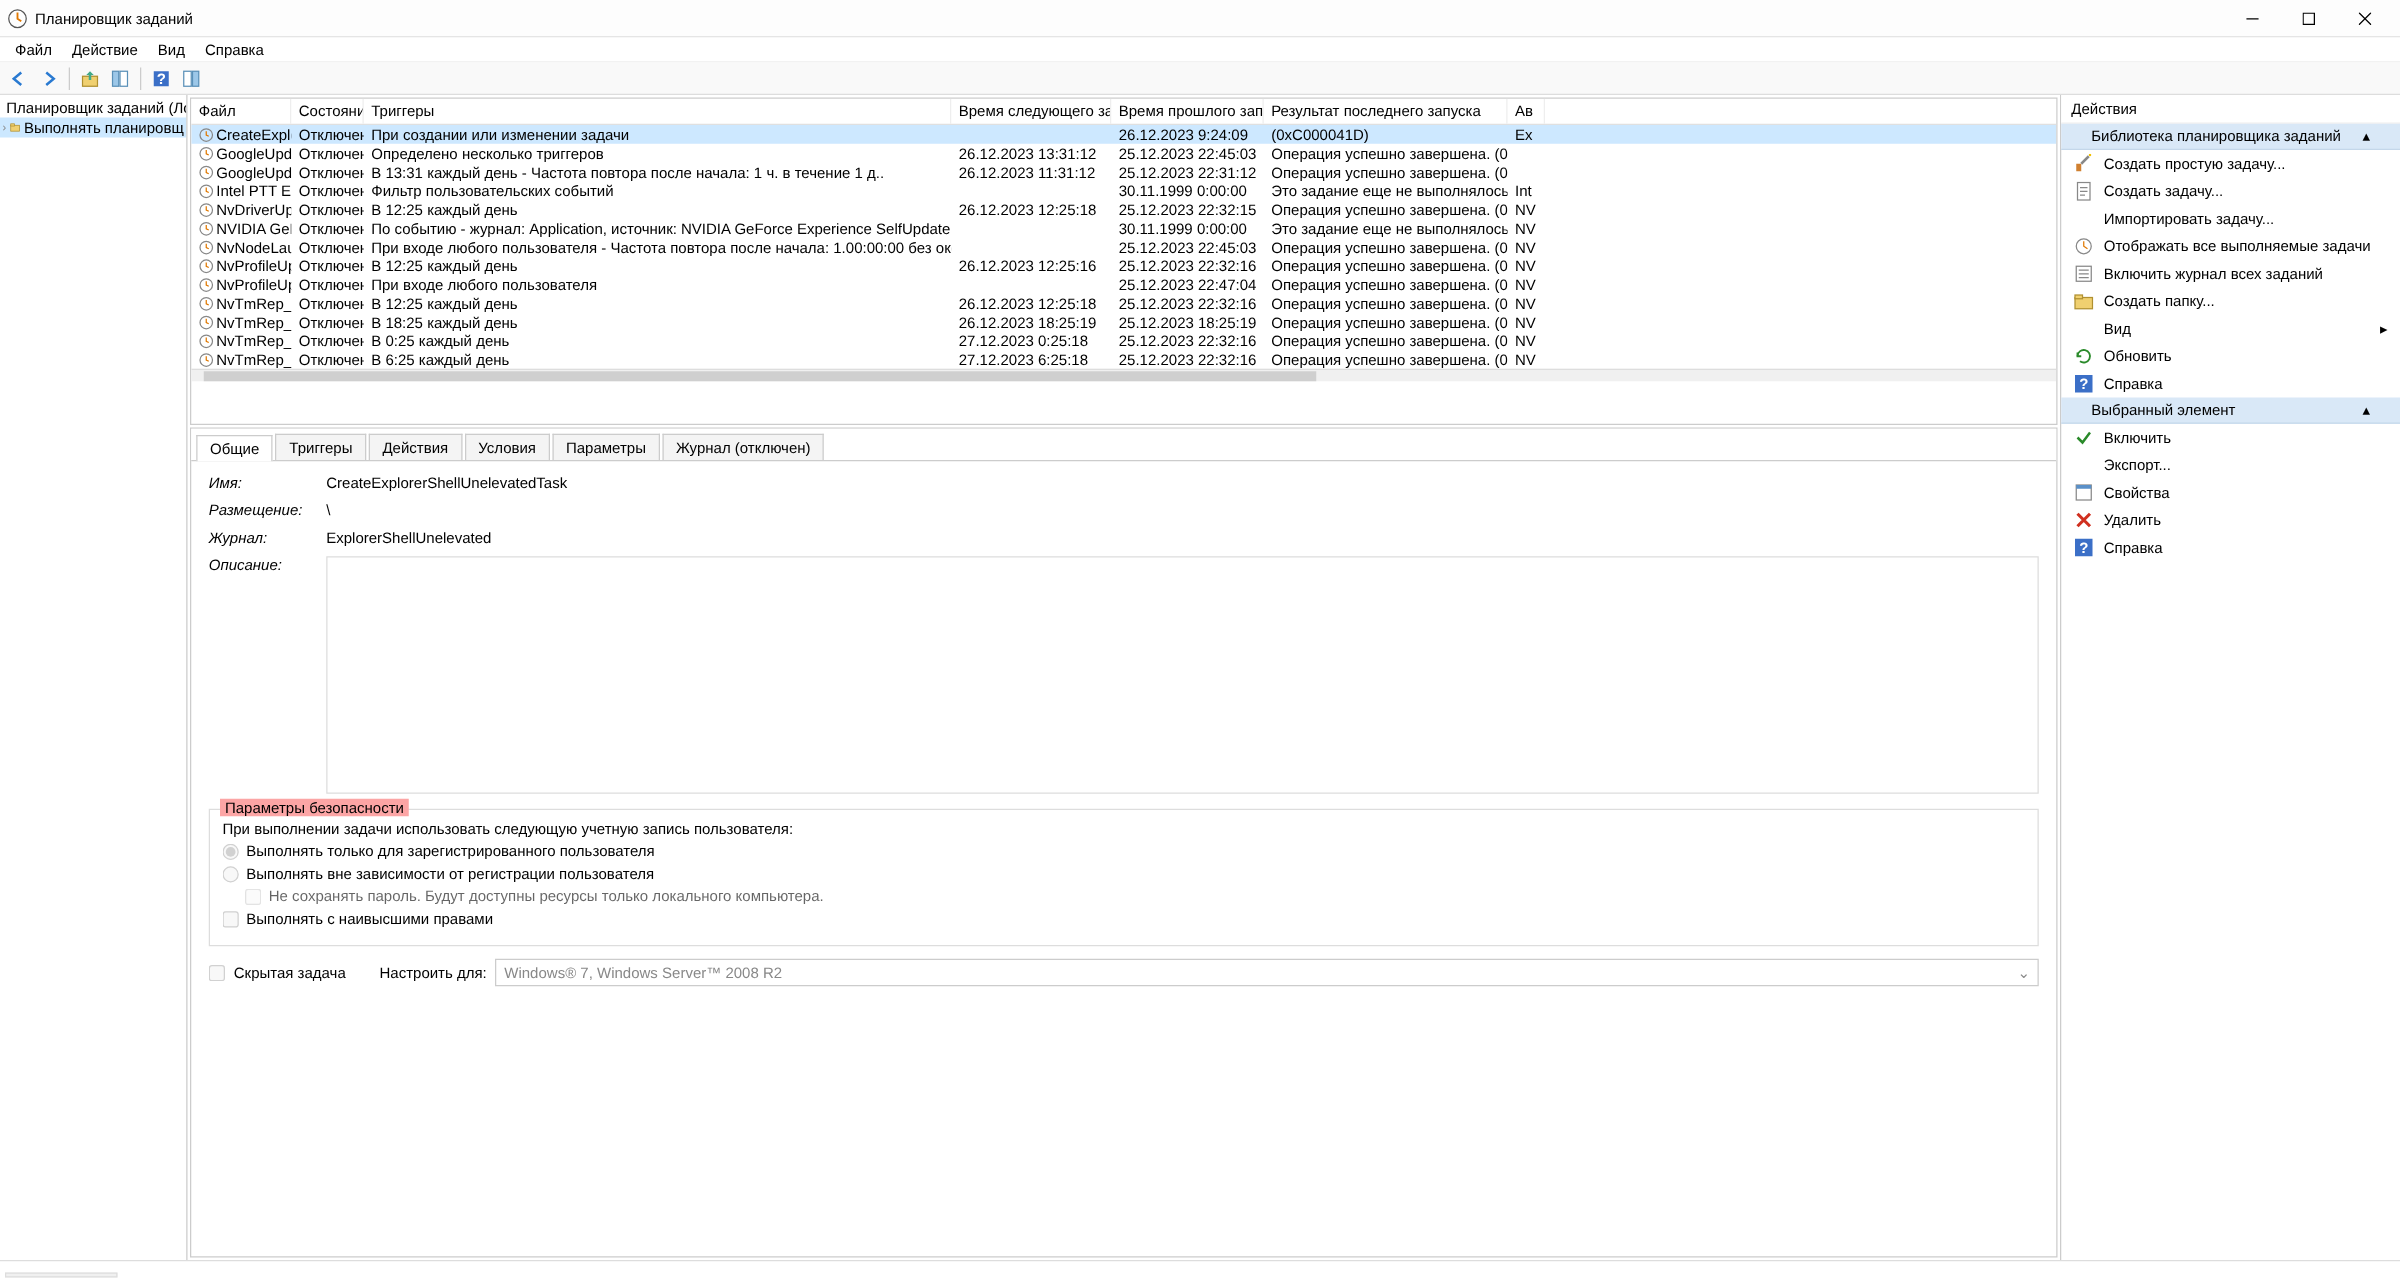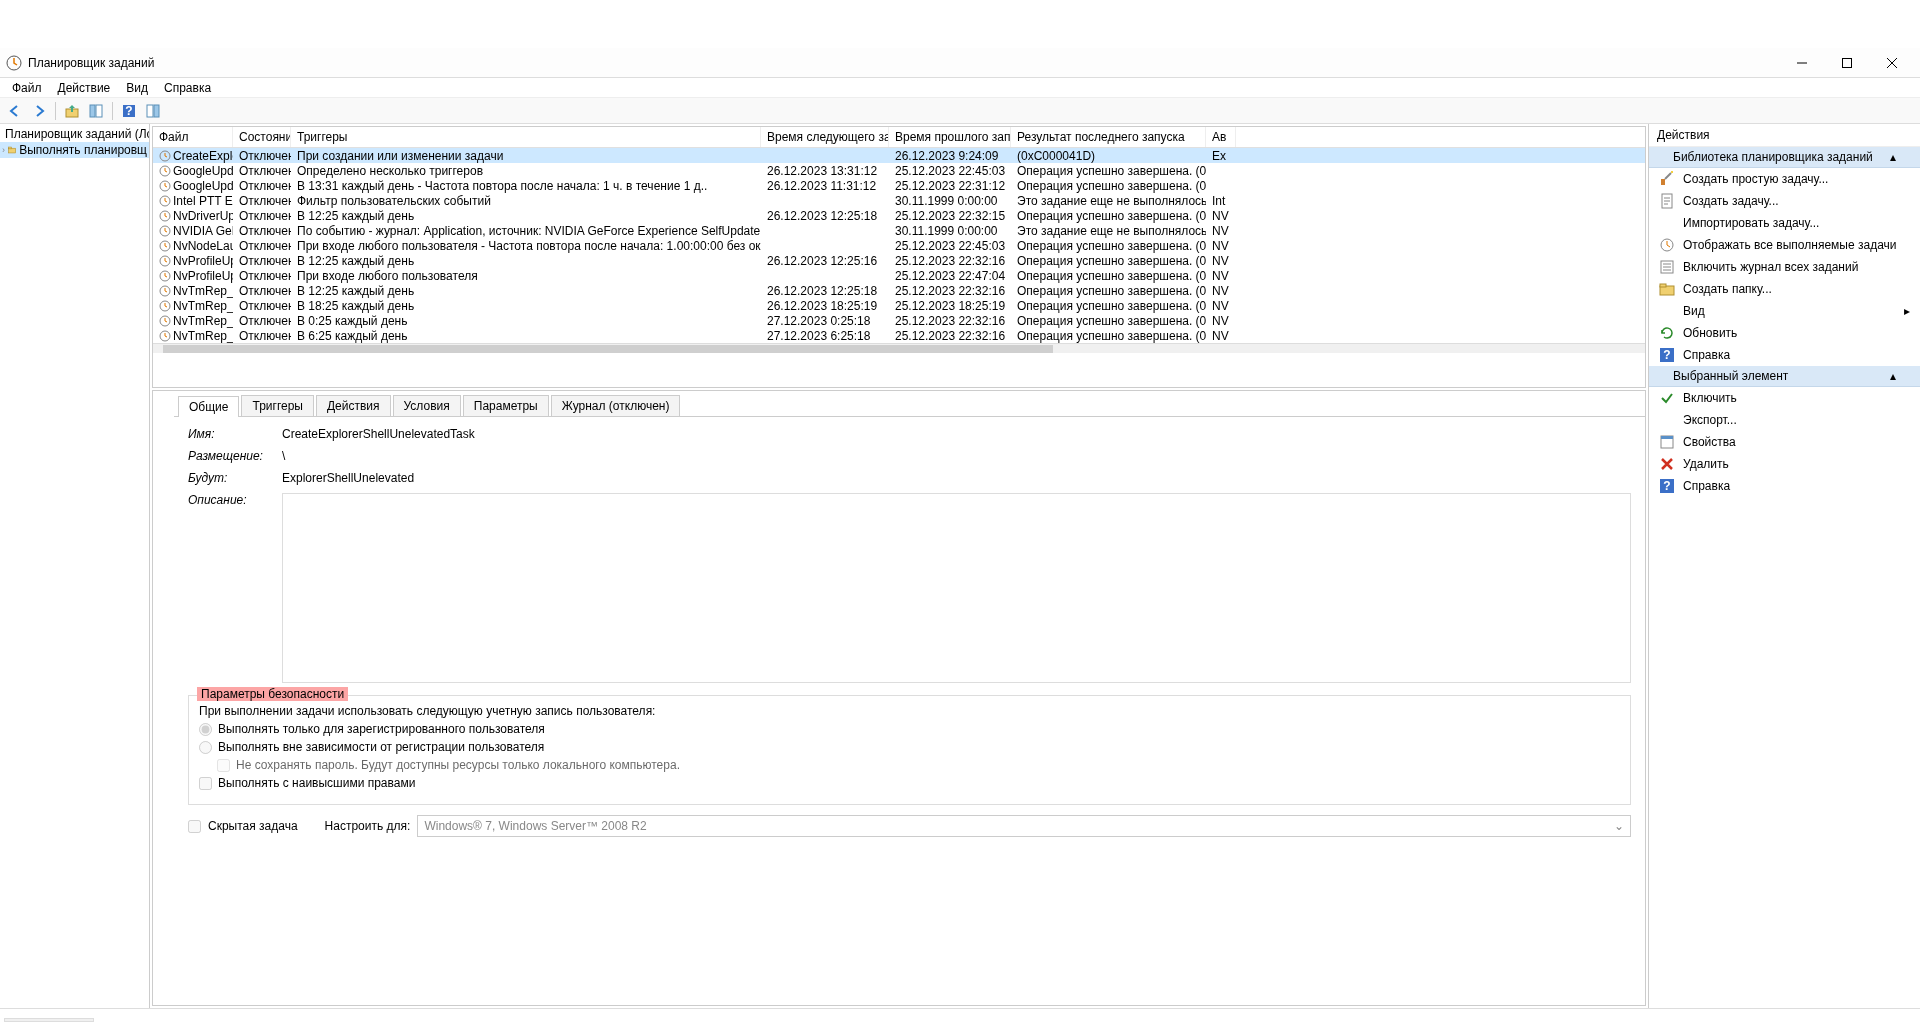--- a/index.html
+++ b/index.html
@@ -1,17 +1,17 @@
 <!DOCTYPE html>
 <html><head>
 <meta charset="utf-8">
 <style>
 * { box-sizing: border-box; margin: 0; padding: 0; font-family: "Segoe UI", Tahoma, sans-serif; font-size: 12px; }
 body { background: #fff; width: 1920px; height: 1030px; overflow: hidden; display: flex; flex-direction: column; }
-.titlebar { height: 30px; display: flex; align-items: center; padding: 0 6px; border-bottom: 1px solid #ddd; background: #fdfdfd; margin-top: 48px; }
+.titlebar { height: 30px; display: flex; align-items: center; padding: 0 6px; border-bottom: 1px solid #ddd; background: #fdfdfd; }
 .titlebar .app-icon { width: 16px; height: 16px; margin-right: 6px; }
 .titlebar .title { flex: 1; }
 .sysbtns { display: flex; gap: 0; }
 .sysbtn { width: 45px; height: 28px; display: flex; align-items: center; justify-content: center; }
 .sysbtn svg { width: 10px; height: 10px; }
 .menubar { height: 20px; display: flex; align-items: center; padding: 0 4px; background: #fff; border-bottom: 1px solid #eee; }
 .menubar span { padding: 2px 8px; cursor: default; }
 .toolbar { height: 26px; display: flex; align-items: center; padding: 2px 4px; gap: 2px; background: #f9f9f9; border-bottom: 1px solid #ddd; }
 .tbtn { width: 22px; height: 22px; display: flex; align-items: center; justify-content: center; border: 1px solid transparent; }
 .tsep { width: 1px; height: 18px; background: #ccc; margin: 0 3px; }
@@ -22,21 +22,21 @@
 .tree-row .ico { width: 14px; height: 14px; margin-right: 3px; }
 .center { flex: 1; display: flex; flex-direction: column; min-width: 0; }
 .tasks { flex: 0 0 262px; border: 1px solid #ccc; margin: 2px; overflow: auto; position: relative; }
 .thead { display: flex; background: #fff; border-bottom: 1px solid #e0e0e0; position: sticky; top: 0; }
 .th { padding: 3px 6px; border-right: 1px solid #eee; white-space: nowrap; overflow: hidden; }
 .trow { display: flex; height: 15px; align-items: center; }
 .trow.sel { background: #cde8ff; }
 .td { padding: 0 6px; white-space: nowrap; overflow: hidden; }
 .c0 { width: 80px; } .c1 { width: 58px; } .c2 { width: 470px; } .c3 { width: 128px; } .c4 { width: 122px; } .c5 { width: 195px; } .c6 { width: 30px; }
 .clock-ico { width: 12px; height: 12px; vertical-align: middle; margin-right: 2px; }
-.details { flex: 1; border: 1px solid #ccc; margin: 0 2px 2px 2px; display: flex; flex-direction: column; min-height: 0; padding-left: 21px; }
+.details { flex: 1; border: 1px solid #ccc; margin: 0 2px 2px 2px; display: flex; flex-direction: column; min-height: 0; }
 .tabs { display: flex; border-bottom: 1px solid #ccc; background: #fff; padding: 4px 4px 0 4px; }
 .tab { padding: 3px 10px; border: 1px solid #ccc; border-bottom: none; margin-right: 2px; background: #f4f4f4; cursor: default; }
 .tab.active { background: #fff; position: relative; top: 1px; }
 .tabbody { flex: 1; overflow: auto; padding: 10px 14px; }
 .frow { display: flex; margin-bottom: 8px; }
 .flabel { width: 94px; font-style: italic; }
 .fval { flex: 1; }
 .desc-box { width: 100%; height: 190px; border: 1px solid #ddd; background: #fff; }
 .sec-group { border: 1px solid #ddd; margin-top: 12px; padding: 8px 10px 10px 10px; position: relative; }
 .sec-title { position: absolute; top: -9px; left: 8px; background: #fca5a5; padding: 0 4px; }
@@ -338,21 +338,21 @@
       <div class="tabbody">
         <div class="frow">
             <div class="flabel">Имя:</div>
             <div class="fval">CreateExplorerShellUnelevatedTask</div>
           </div>
         <div class="frow">
             <div class="flabel">Размещение:</div>
             <div class="fval">\</div>
           </div>
         <div class="frow">
-            <div class="flabel">Будут:</div>
+            <div class="flabel">Журнал:</div>
             <div class="fval">ExplorerShellUnelevated</div>
           </div>
         <div class="frow">
             <div class="flabel">Описание:</div>
             <div class="fval">
               <div class="desc-box"></div>
             </div>
           </div>
 
         <div class="sec-group">

